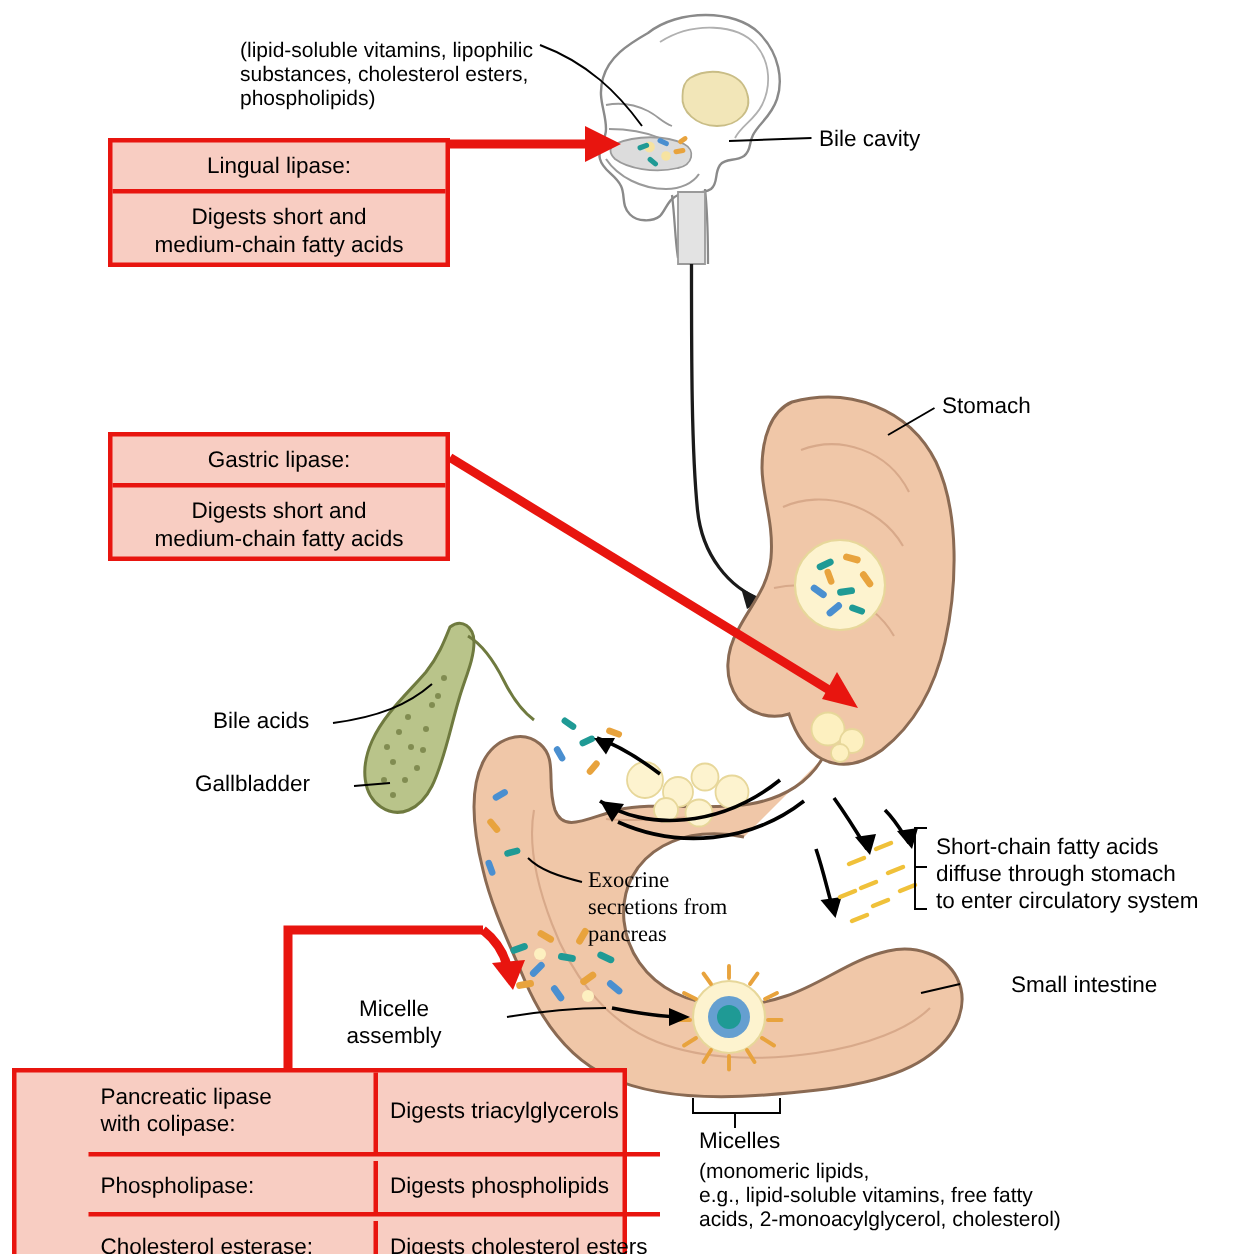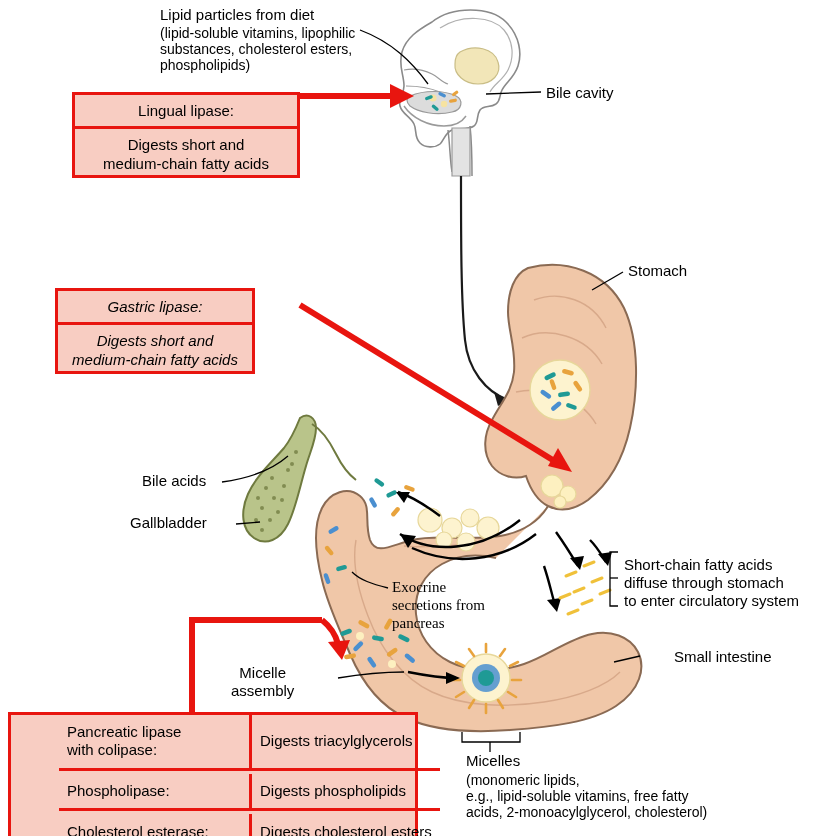--- a/index.html
+++ b/index.html
@@ -321,21 +321,20 @@
 
       <line x1="300" y1="305" x2="556" y2="462" stroke="#e8150f" stroke-width="6"></line>
       <polygon points="572,472 548,466 558,448" fill="#e8150f"></polygon>
 
       <polyline points="192,712 192,620 322,620" fill="none" stroke="#e8150f" stroke-width="6"></polyline>
       <path d="M322,620 C332,628 336,636 338,644" stroke="#e8150f" stroke-width="6" fill="none"></path>
       <polygon points="342,660 328,642 350,640" fill="#e8150f"></polygon>
     </g>
   </svg>
 
-  <div class="lbl" style="left:160px; top:6px; width:250px;">Lipid particles from diet</div>
   <div class="lbl small" style="left:160px; top:25px; width:260px;">(lipid-soluble vitamins, lipophilic
 substances, cholesterol esters,
 phospholipids)</div>
 
   <div class="lbl" style="left:546px; top:84px;">Bile cavity</div>
 
   <div class="lbl" style="left:628px; top:262px;">Stomach</div>
 
   <div class="lbl" style="left:142px; top:472px;">Bile acids</div>
 
@@ -359,21 +358,21 @@
 e.g., lipid-soluble vitamins, free fatty
 acids, 2-monoacylglycerol, cholesterol)</div>
 
   <div class="box" style="left:72px; top:92px; width:228px; height:86px;">
     <div class="row">Lingual lipase:</div>
     <div class="divider"></div>
     <div class="row">Digests short and
 medium-chain fatty acids</div>
   </div>
 
-  <div class="box" style="left:55px; top:288px; width:200px; height:86px;font-style:italic;">
+  <div class="box" style="left:72px; top:288px; width:228px; height:86px;">
     <div class="row">Gastric lipase:</div>
     <div class="divider"></div>
     <div class="row">Digests short and
 medium-chain fatty acids</div>
   </div>
 
   <div class="tablebox" style="left:8px; top:712px; width:410px; height:140px;padding-left:48px;">
     <div class="cell">Pancreatic lipase
 with colipase:</div>
     <div class="vline"></div>

